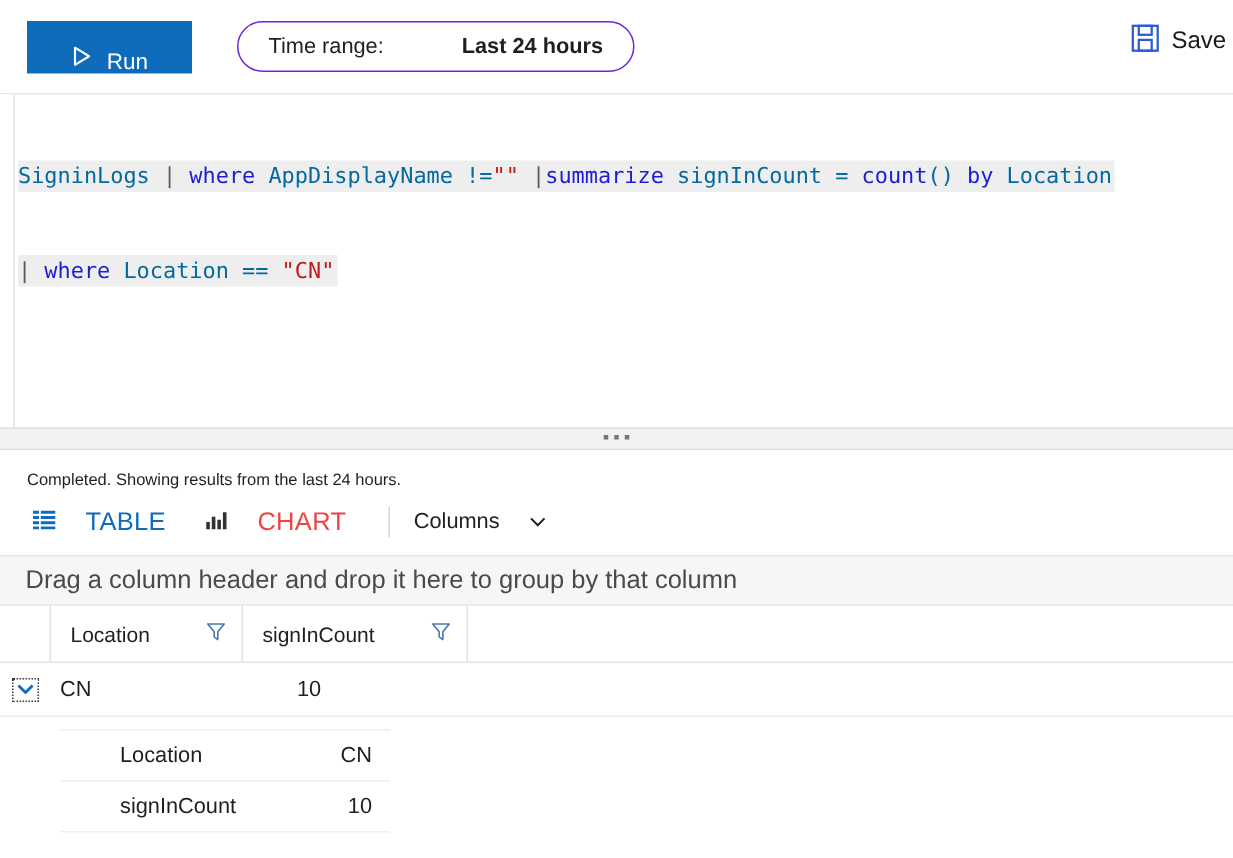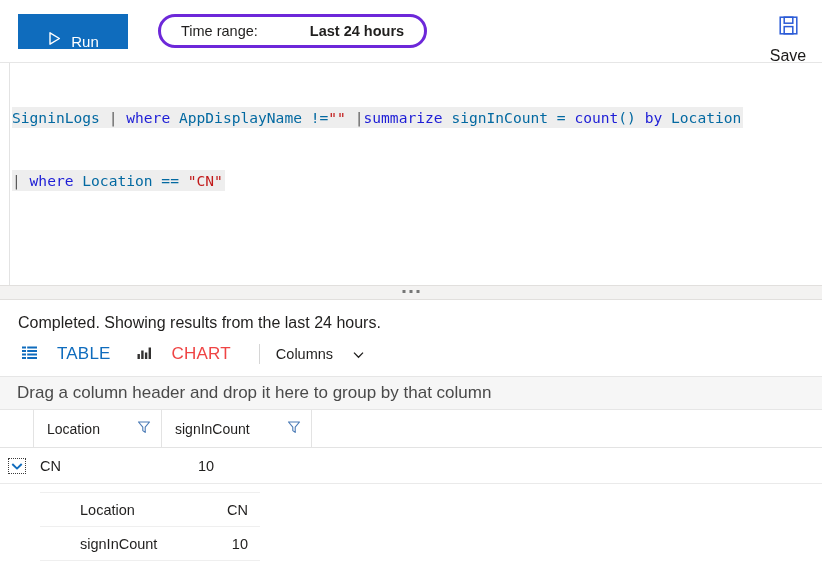--- a/index.html
+++ b/index.html
@@ -44,21 +44,21 @@
   .run-button .play-tri {
     display: block;
   }
   .run-label {
     line-height: 1;
   }
 
   .timerange-pill {
     margin-left: 30px;
     height: 34px;
-    border: 3px solid #6d28d9;
+    border: 1px solid #6d28d9;
     border-radius: 17px;
     display: flex;
     align-items: center;
     padding: 0 20px;
     font-size: 14.5px;
     color: #201f1e;
     box-sizing: border-box;
     background: #ffffff;
     cursor: pointer;
     white-space: nowrap;
@@ -74,21 +74,20 @@
     align-items: center;
     gap: 8px;
     font-size: 16px;
     color: #1b1a19;
     cursor: pointer;
     white-space: nowrap;
     overflow: hidden;
     width: 74px;
     padding-left: 6px;
     box-sizing: border-box;
-    flex-direction: column;
   }
   .save-icon { flex: none; display: block; }
 
   
   .editor-wrap {
     position: relative;
     height: 223px;
     background: #ffffff;
     border-top: 1px solid #e6e6e6;
     box-sizing: border-box;
@@ -143,21 +142,21 @@
     height: 3px;
     background: #767676;
   }
 
   
   .results {
     background: #ffffff;
   }
   .status-text {
     padding: 14px 0 0 18px;
-    font-size: 16px;
+    font-size: 11px;
     color: #201f1e;
   }
 
   .view-toolbar {
     display: flex;
     align-items: center;
     padding: 12px 0 12px 16px;
     gap: 0;
   }
   .view-tab {

